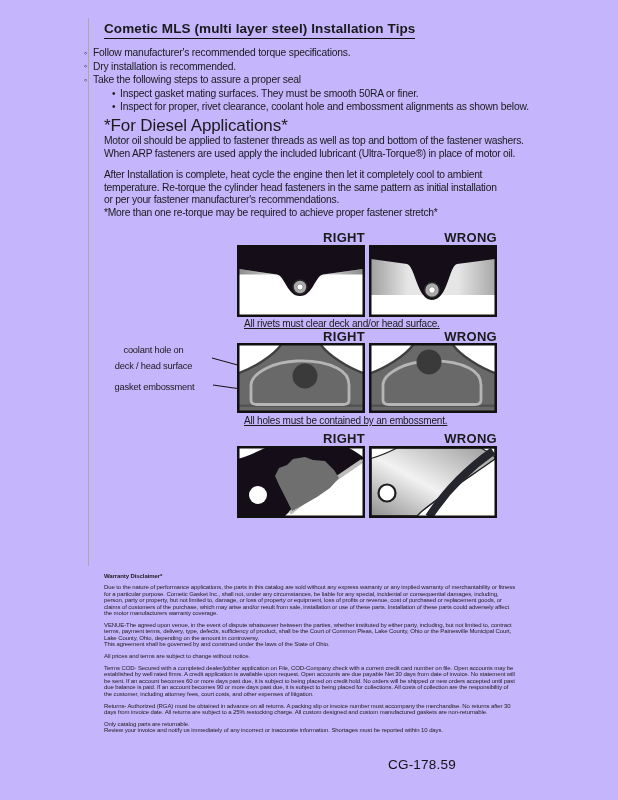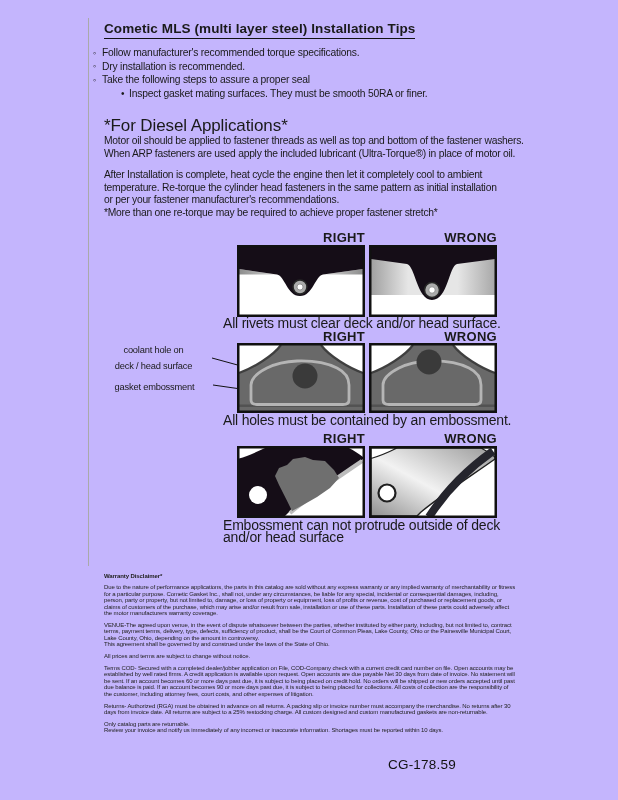--- a/index.html
+++ b/index.html
@@ -5,33 +5,33 @@
   html,body{margin:0;padding:0;background:#ffffff;}
   .page{
     position:relative;width:618px;height:800px;background:#c4b5fd;overflow:hidden;
     font-family:"Liberation Sans", sans-serif;color:#1a1a1a;
   }
   .left-rule{position:absolute;left:88px;top:18px;width:1px;height:548px;background:#a9a9a9;}
   .doc-title{
     position:absolute;left:104px;top:21px;font-size:13.5px;font-weight:bold;
     letter-spacing:0.1px;border-bottom:1.6px solid #111;padding-bottom:2px;white-space:nowrap;
   }
-  .tips{position:absolute;left:93px;top:46px;font-size:10.3px;letter-spacing:-0.2px;}
+  .tips{position:absolute;left:84px;top:46px;font-size:10.3px;letter-spacing:-0.2px;}
   .tip{white-space:nowrap;line-height:13.2px;}
   .tip .mark{display:inline-block;width:9px;font-size:9px;vertical-align:0.5px;}
   .subtip{white-space:nowrap;line-height:13.2px;padding-left:28px;}
   .subtip .mark{display:inline-block;width:8px;font-size:10px;}
   .diesel-heading{position:absolute;left:104px;top:116px;font-size:17px;font-weight:normal;letter-spacing:-0.1px;}
   .body-par{position:absolute;left:104px;width:505px;font-size:10.3px;line-height:12.6px;
     letter-spacing:-0.25px;white-space:pre-line;}
   .p1{top:135px;} .p2{top:169px;} .p3{top:207px;}
 
   .dg-label{position:absolute;width:128px;text-align:right;font-size:13px;font-weight:bold;letter-spacing:0.3px;}
   .dg-panel{position:absolute;width:128px;}
-  .dg-caption{position:absolute;left:223px;font-size:14px;letter-spacing:-0.2px;white-space:pre-line;line-height:11.5px;}
+  .dg-caption{position:absolute;left:244px;font-size:10px;letter-spacing:-0.2px;white-space:pre-line;line-height:11.5px;text-decoration:underline;}
 
   .anno{position:absolute;text-align:center;font-size:9.3px;line-height:16px;letter-spacing:-0.2px;white-space:pre-line;}
   .anno-coolant{left:96px;top:342px;width:115px;}
   .anno-emboss{left:96px;top:379px;width:117px;}
   .leader-svg{position:absolute;left:205px;top:350px;pointer-events:none;}
 
   .legal{position:absolute;left:104px;top:573px;width:412px;font-size:6px;line-height:6.4px;
     letter-spacing:-0.1px;color:#222;}
   .legal h4{margin:0 0 5px 0;font-size:6px;font-weight:bold;}
   .legal p{margin:0 0 5.5px 0;white-space:pre-line;}
@@ -43,20 +43,21 @@
 <div class="page">
   <div class="left-rule"></div>
 
   <div class="doc-title">Cometic MLS (multi layer steel) Installation Tips</div>
 
   <div class="tips">
     <div class="tip"><span class="mark">◦</span><span>Follow manufacturer's recommended torque specifications.</span></div>
     <div class="tip"><span class="mark">◦</span><span>Dry installation is recommended.</span></div>
     <div class="tip"><span class="mark">◦</span><span>Take the following steps to assure a proper seal</span></div>
     <div class="subtip"><span class="mark">•</span><span>Inspect gasket mating surfaces.  They must be smooth 50RA or finer.</span></div>
+    <div class="subtip"><span class="mark">•</span><span>Inspect for proper, rivet clearance, coolant hole and embossment alignments as shown below.</span></div>
   </div>
 
   <div class="diesel-heading">*For Diesel Applications*</div>
   <div class="body-par p2">After Installation is complete, heat cycle the engine then let it completely cool to ambient
 temperature. Re-torque the cylinder head fasteners in the same pattern as initial installation
 or per your fastener manufacturer's recommendations.</div>
   <div class="body-par p1">Motor oil should be applied to fastener threads as well as top and bottom of the fastener washers.
 When ARP fasteners are used apply the included lubricant (Ultra-Torque®) in place of motor oil.</div>
   <div class="body-par p3">*More than one re-torque may be required to achieve proper fastener stretch*</div>
 
@@ -171,22 +172,20 @@
       </defs>
       <rect x="0" y="0" width="128" height="72" fill="#ffffff"></rect>
       <path d="M2,2 L126,2 L126,13 C102,30 74,48 52,66 L48,70 L2,70 Z" fill="url(#w3)" stroke="#1f1f1f" stroke-width="1.4"></path>
       <path d="M2,2 L28,2 C19,6.5 9,10.5 2,12.5 Z" fill="#ffffff" stroke="#1f1f1f" stroke-width="1.2"></path>
       <path d="M112,2 L126,2 L126,11 C121.5,7.5 117,4.5 112,2 Z" fill="#ffffff" stroke="#1f1f1f" stroke-width="1.2"></path>
       <path d="M124,5 C100,22 76,46 60,71" fill="none" stroke="#25252d" stroke-width="8"></path>
       <circle cx="18" cy="47" r="8.5" fill="#ffffff" stroke="#1f1f1f" stroke-width="2.2"></circle>
       <rect x="1.25" y="1.25" width="125.5" height="69.5" fill="none" stroke="#111" stroke-width="2.5"></rect>
     </svg>
   </div>
-  <div class="dg-caption" style="top:520px;">Embossment can not protrude outside of deck
-and/or head surface</div>
 
   <div class="legal">
     <h4>Warranty Disclaimer*</h4>
     <p>Due to the nature of performance applications, the parts in this catalog are sold without any express warranty or any implied warranty of merchantability or fitness for a particular purpose.  Cometic Gasket Inc., shall not, under any circumstances, be liable for any special, incidental or consequential damages, including, person, party or property, but not limited to, damage, or loss of property or equipment, loss of profits or revenue, cost of purchased or replacement goods, or claims of customers of the purchase, which may arise and/or result from sale, installation or use of these parts.  Installation of these parts could adversely affect the motor manufacturers warranty coverage.</p>
     <p>VENUE-The agreed upon venue, in the event of dispute whatsoever between the parties, whether instituted by either party, including, but not limited to, contract terms, payment terms, delivery, type, defects, sufficiency of product, shall be the Court of Common Pleas, Lake County, Ohio or the Painesville Municipal Court, Lake County, Ohio, depending on the amount in controversy.
 This agreement shall be governed by and construed under the laws of the State of Ohio.</p>
     <p>All prices and terms are subject to change without notice.</p>
     <p>Terms COD- Secured with a completed dealer/jobber application on File, COD-Company check with a current credit card number on file.  Open accounts may be established by well rated firms.  A credit application is available upon request.  Open accounts are due payable Net 30 days from date of invoice.  No statement will be sent.  If an account becomes 60 or more days past due, it is subject to being placed on credit hold.  No orders will be shipped or new orders accepted until past due balance is paid.  If an account becomes 90 or more days past due, it is subject to being placed for collections.  All costs of collection are the responsibility of the customer, including attorney fees, court costs, and other expenses of litigation.</p>
     <p>Returns- Authorized (RGA) must be obtained in advance on all returns.  A packing slip or invoice number must accompany the merchandise.  No returns after 30 days from invoice date.  All returns are subject to a 25% restocking charge.  All custom designed and custom manufactured gaskets are non-returnable.</p>
     <p>Only catalog parts are returnable.

